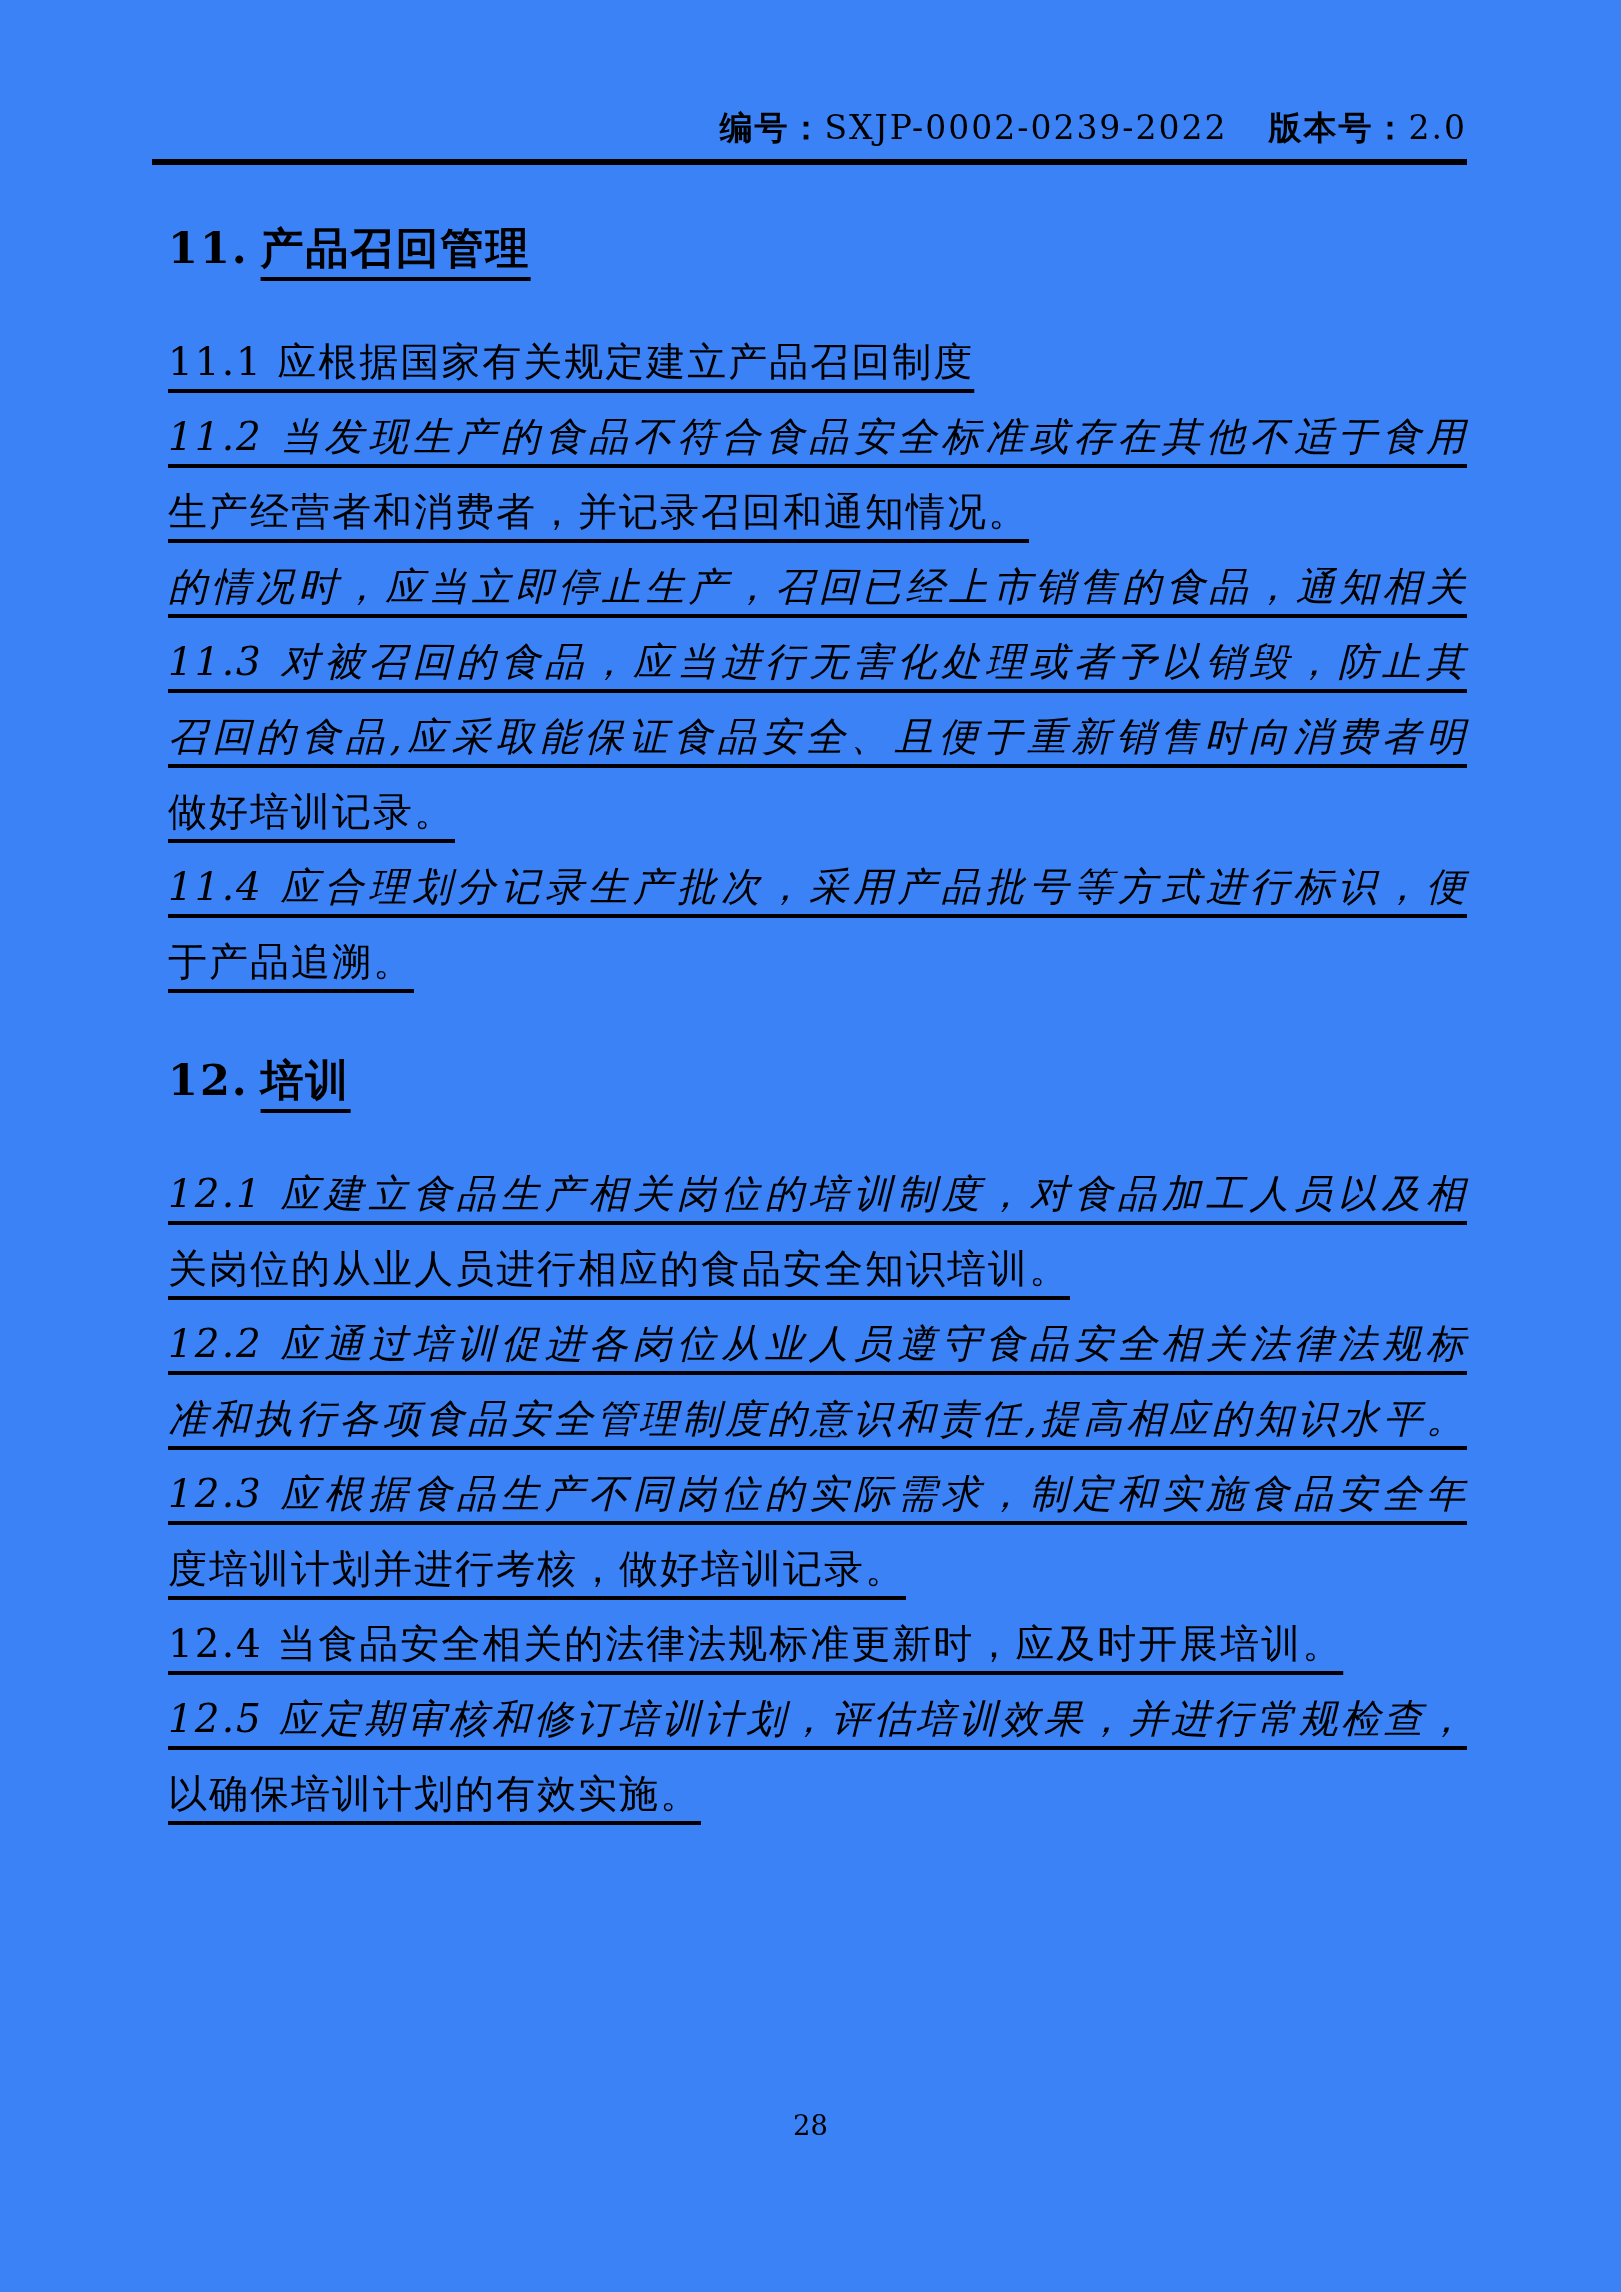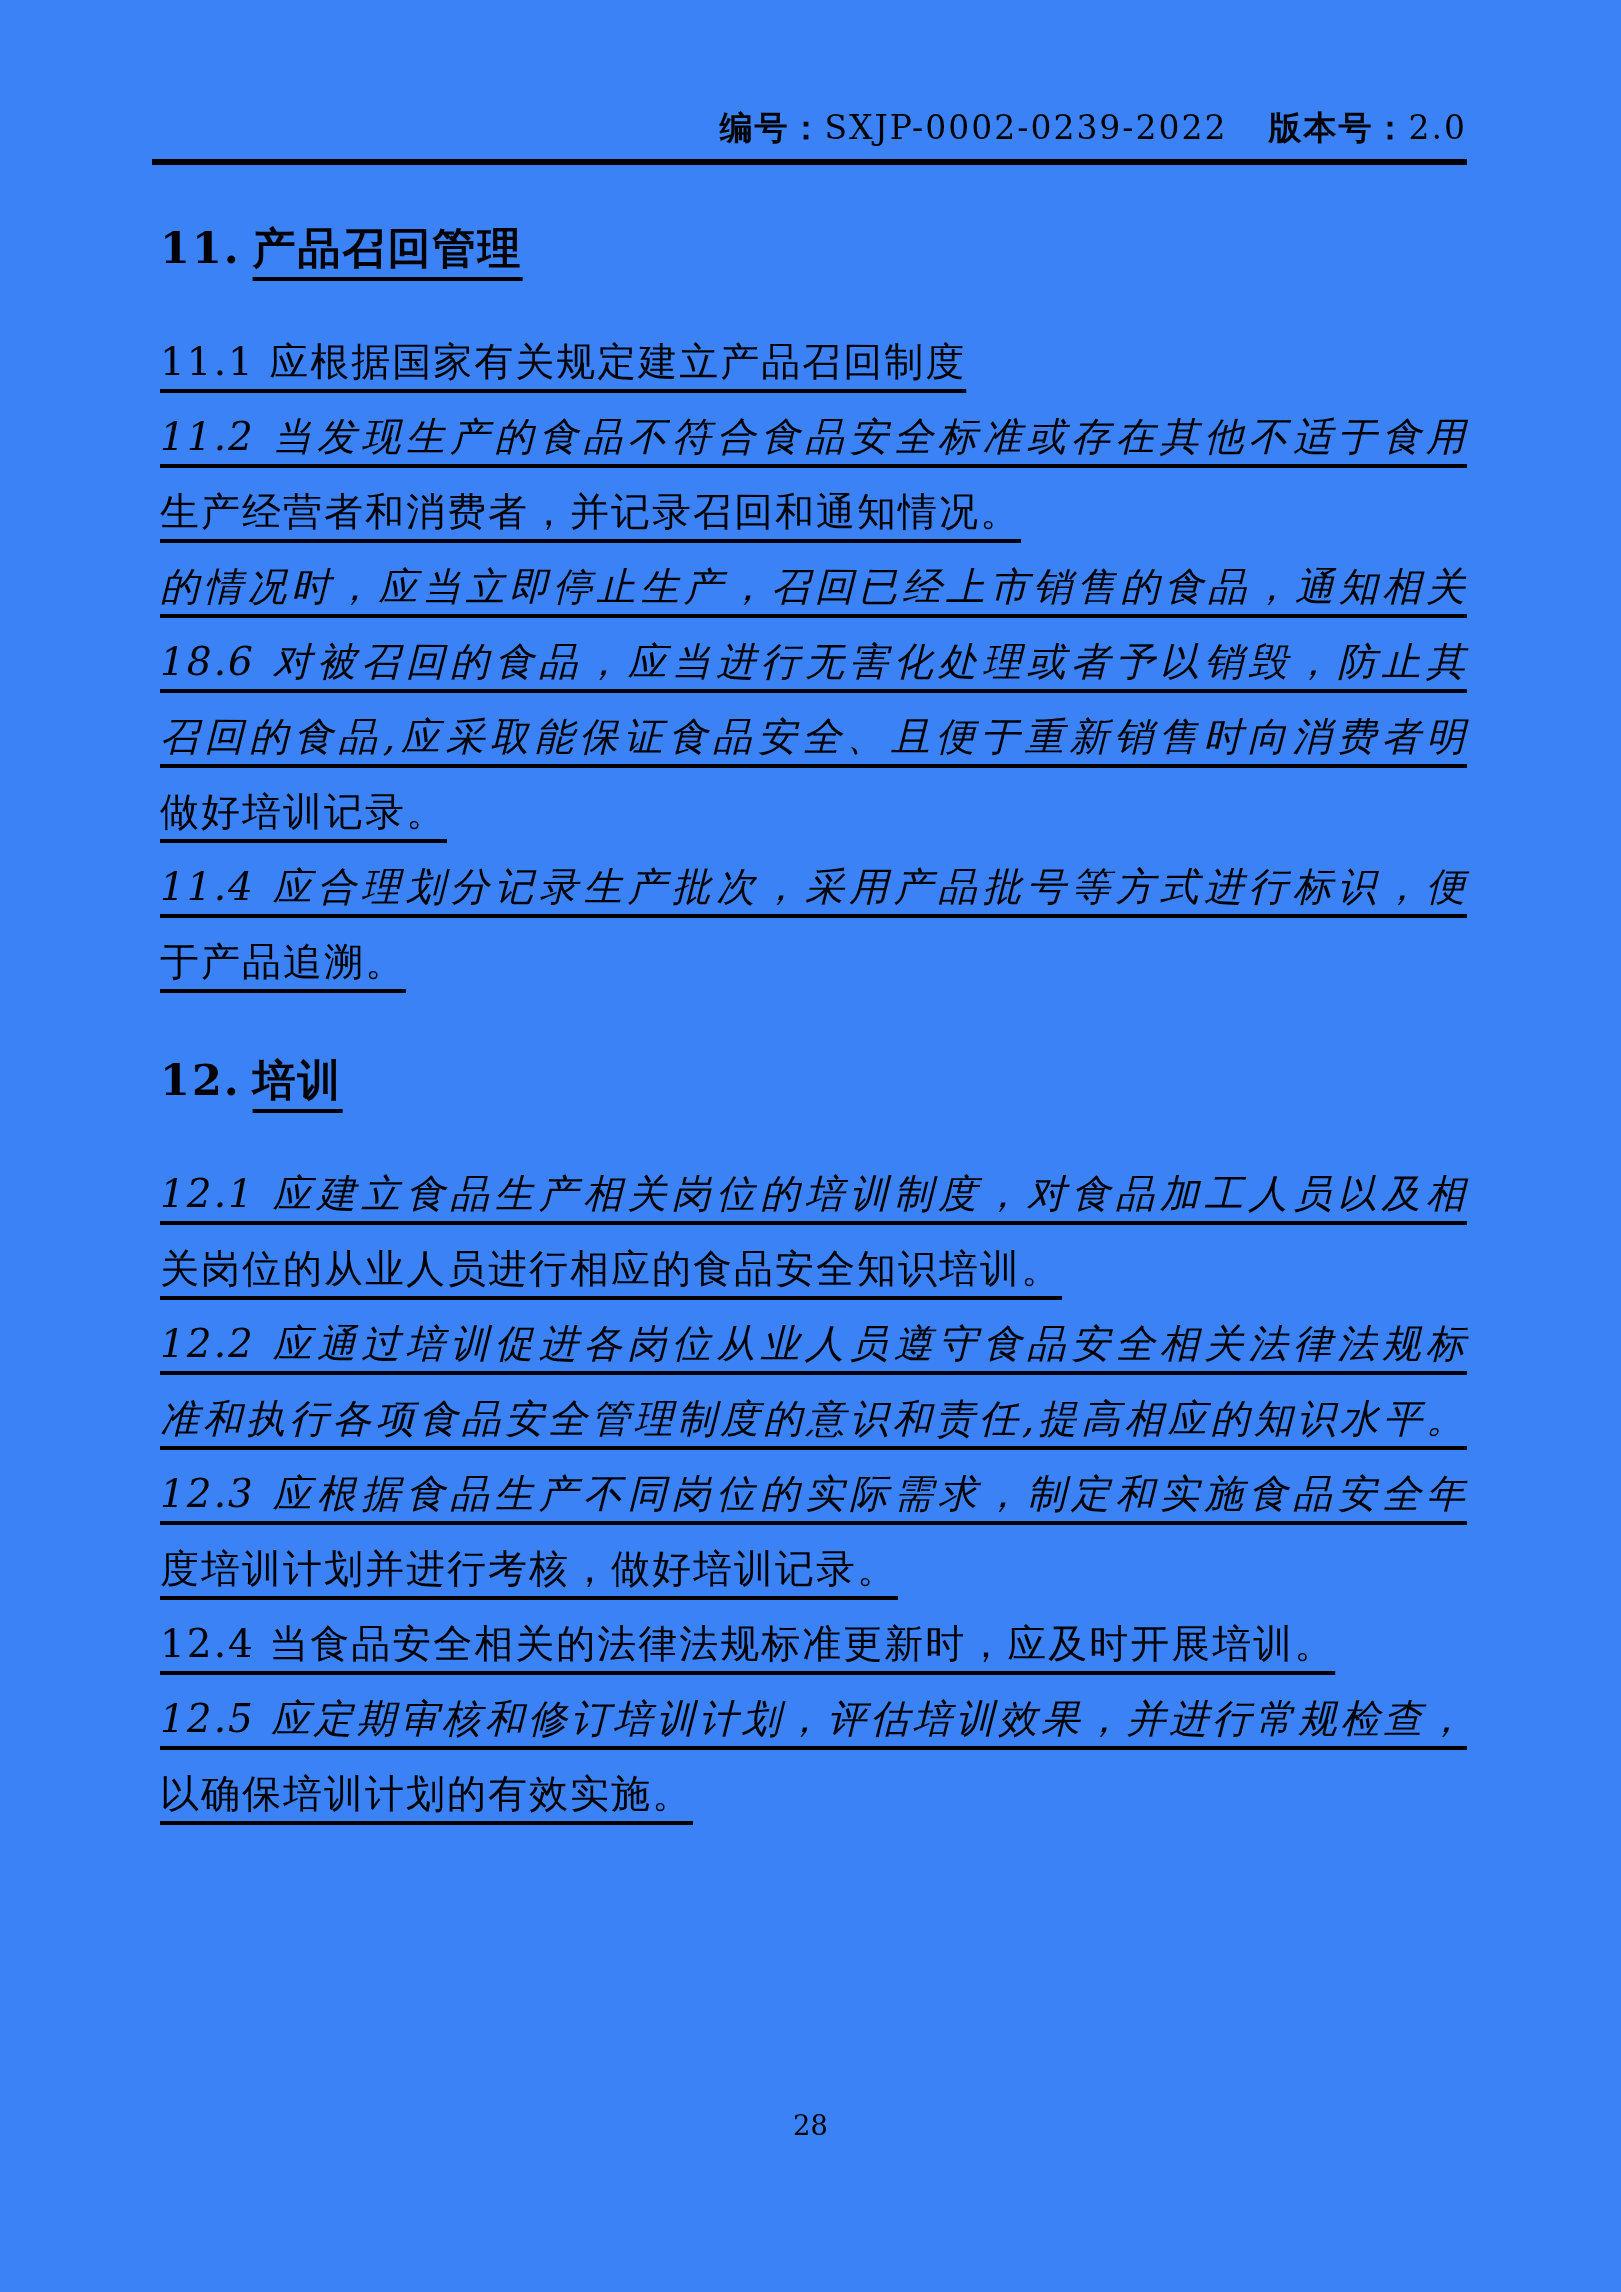--- a/index.html
+++ b/index.html
@@ -34,21 +34,21 @@
     top: 159px;
     left: 152px;
     right: 154px;
     height: 5.9px;
     background: #000;
   }
   
   .doc {
     position: absolute;
     top: 218px;
-    left: 160px;
+    left: 168px;
     right: 154px;
   }
   .sec {
     font-size: 43px;
     font-weight: bold;
     line-height: 61px;
     margin-bottom: 45px;
     letter-spacing: 2px;
   }
   .sec .num { margin-right: 11.8px; }
@@ -98,21 +98,21 @@
     <div class="sec">
       <span class="num">11.</span><span class="u">产品召回管理</span>
     </div>
 
     <div class="bl"><span class="u">11.1 应根据国家有关规定建立产品召回制度</span></div>
 
     <div class="bl full"><span class="u">11.2 当发现生产的食品不符合食品安全标准或存在其他不适于食用</span></div>
     <div class="bl"><span class="u">生产经营者和消费者，并记录召回和通知情况。</span></div>
     <div class="bl full"><span class="u">的情况时，应当立即停止生产，召回已经上市销售的食品，通知相关</span></div>
 
-    <div class="bl full"><span class="u">18.6 对被召回的食品，应当进行无害化处理或者予以销毁，防止其</span></div>
+    <div class="bl full"><span class="u">11.3 对被召回的食品，应当进行无害化处理或者予以销毁，防止其</span></div>
     <div class="bl full"><span class="u">召回的食品,应采取能保证食品安全、且便于重新销售时向消费者明</span></div>
     <div class="bl"><span class="u">做好培训记录。</span></div>
 
     <div class="bl full"><span class="u">11.4 应合理划分记录生产批次，采用产品批号等方式进行标识，便</span></div>
     <div class="bl"><span class="u">于产品追溯。</span></div>
 
     <div class="sec second">
       <span class="num">12.</span><span class="u">培训</span>
     </div>
 

